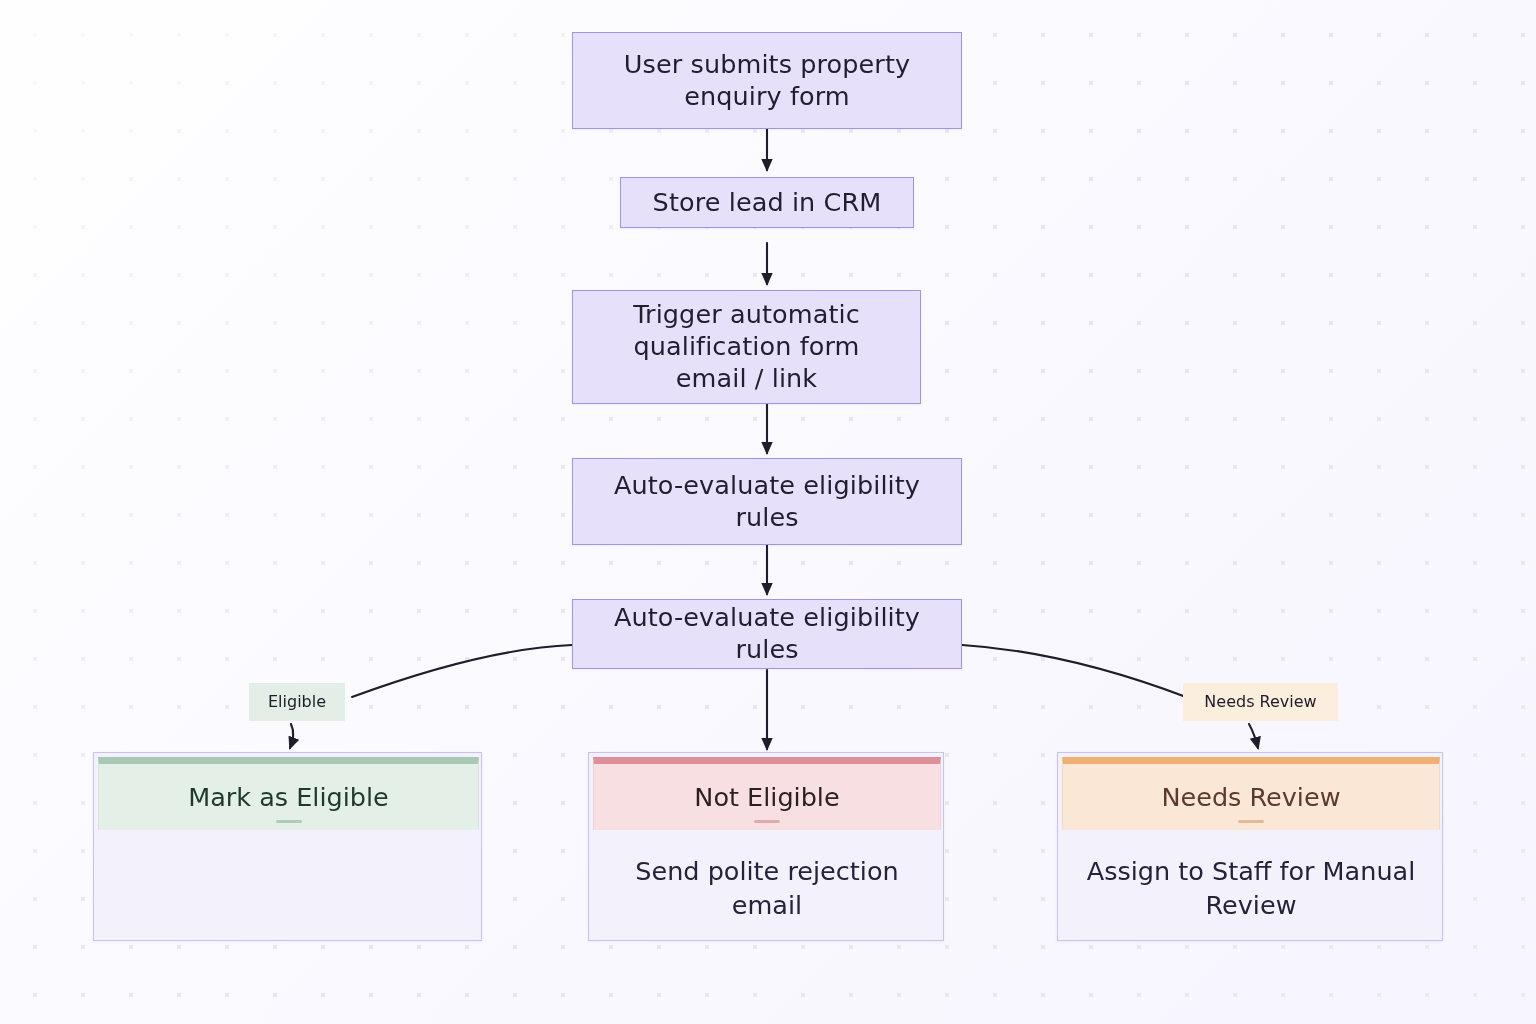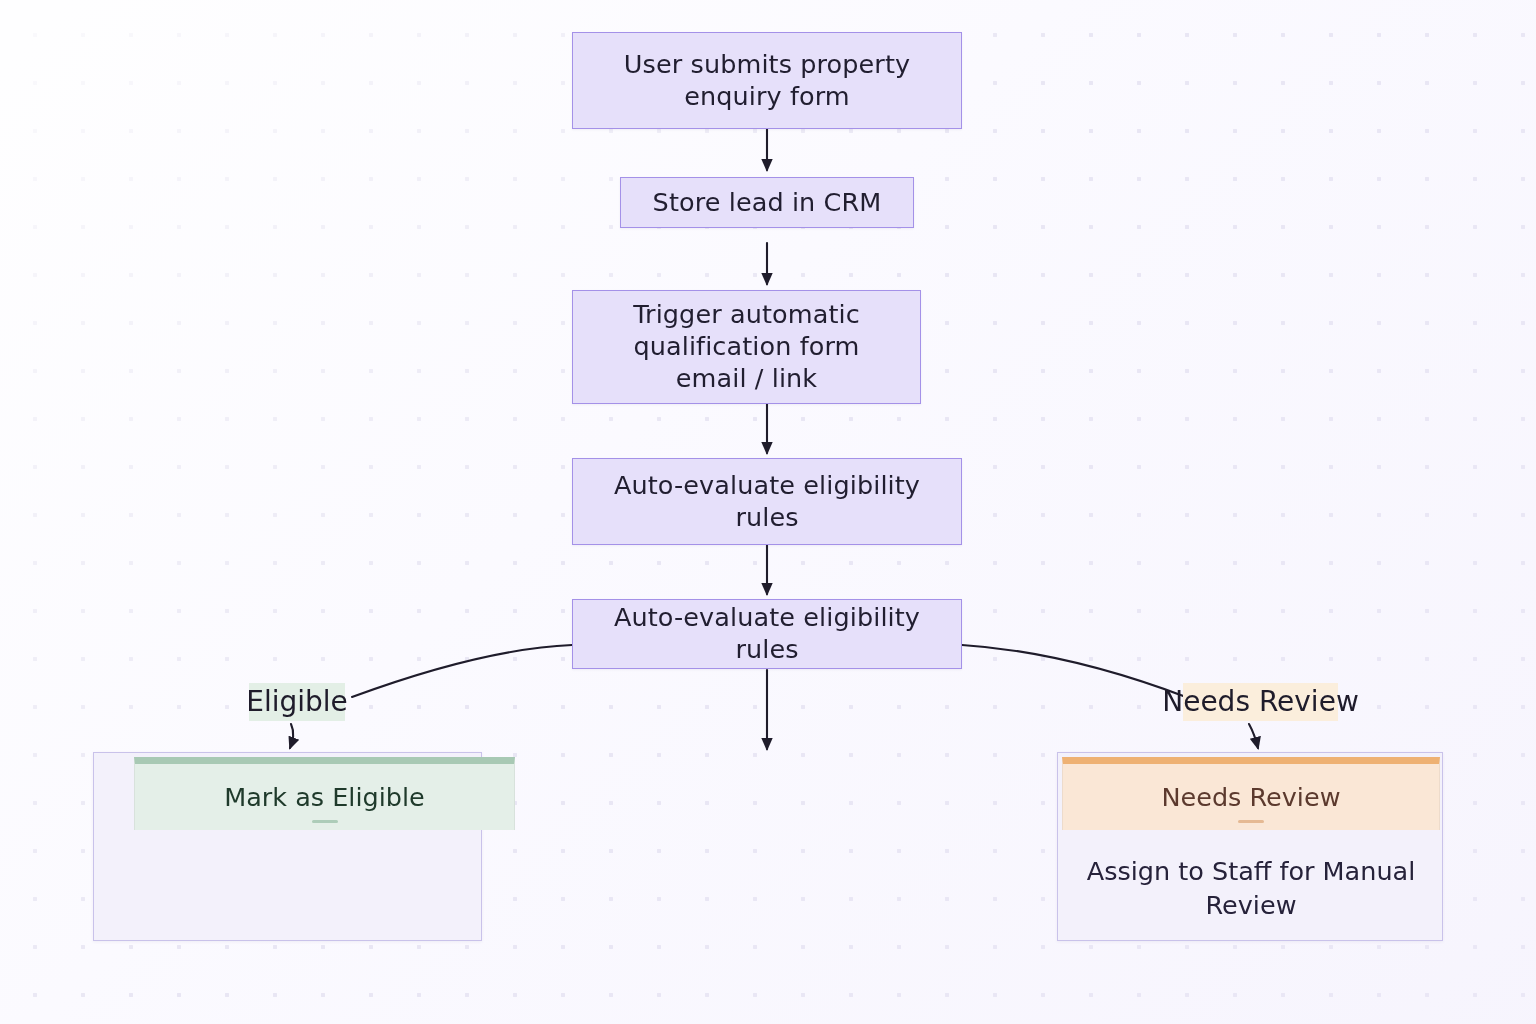--- a/index.html
+++ b/index.html
@@ -56,21 +56,21 @@
     box-shadow: 0 1px 2px rgba(80,70,130,0.07);
   }
 
   
   .edge-label {
     position: absolute;
     box-sizing: border-box;
     display: flex;
     align-items: center;
     justify-content: center;
-    font-size: 28px;
+    font-size: 16px;
     color: #1f1c2b;
     padding: 4px 9px;
     white-space: nowrap;
     line-height: 1.2;
   }
   .edge-label.green { background: #e3efe6; }
   .edge-label.orange { background: #fbeedc; }
 
   
   .cluster {
@@ -184,26 +184,35 @@
 
   <div class="edge-label green" style="left:249px; top:683px; width:96px; height:38px;">
     <span>Eligible</span>
   </div>
 
   <div class="edge-label orange" style="left:1183px; top:683px; width:155px; height:38px;">
     <span>Needs Review</span>
   </div>
 
   <div class="cluster c-green" style="left:93px; top:752px; width:389px; height:189px;">
-    <div class="cluster-head" style="width:381px; height:73px;margin-left:36px;">
+    <div class="cluster-head" style="width:381px; height:73px;">
       <span>Mark as Eligible</span>
       <span class="tick"></span>
     </div>
   </div>
 
+  <div class="cluster c-red" style="left:588px; top:752px; width:356px; height:189px;">
+    <div class="cluster-head" style="width:348px; height:73px;">
+      <span>Not Eligible</span>
+      <span class="tick"></span>
+    </div>
+    <div class="cluster-body" style="top:81px; width:356px; height:108px;">
+      <span>Send polite rejection email</span>
+    </div>
+  </div>
 
   <div class="cluster c-orange" style="left:1057px; top:752px; width:386px; height:189px;">
     <div class="cluster-head" style="width:378px; height:73px;">
       <span>Needs Review</span>
       <span class="tick"></span>
     </div>
     <div class="cluster-body" style="top:81px; width:386px; height:108px;">
       <span>Assign to Staff for Manual Review</span>
     </div>
   </div>

